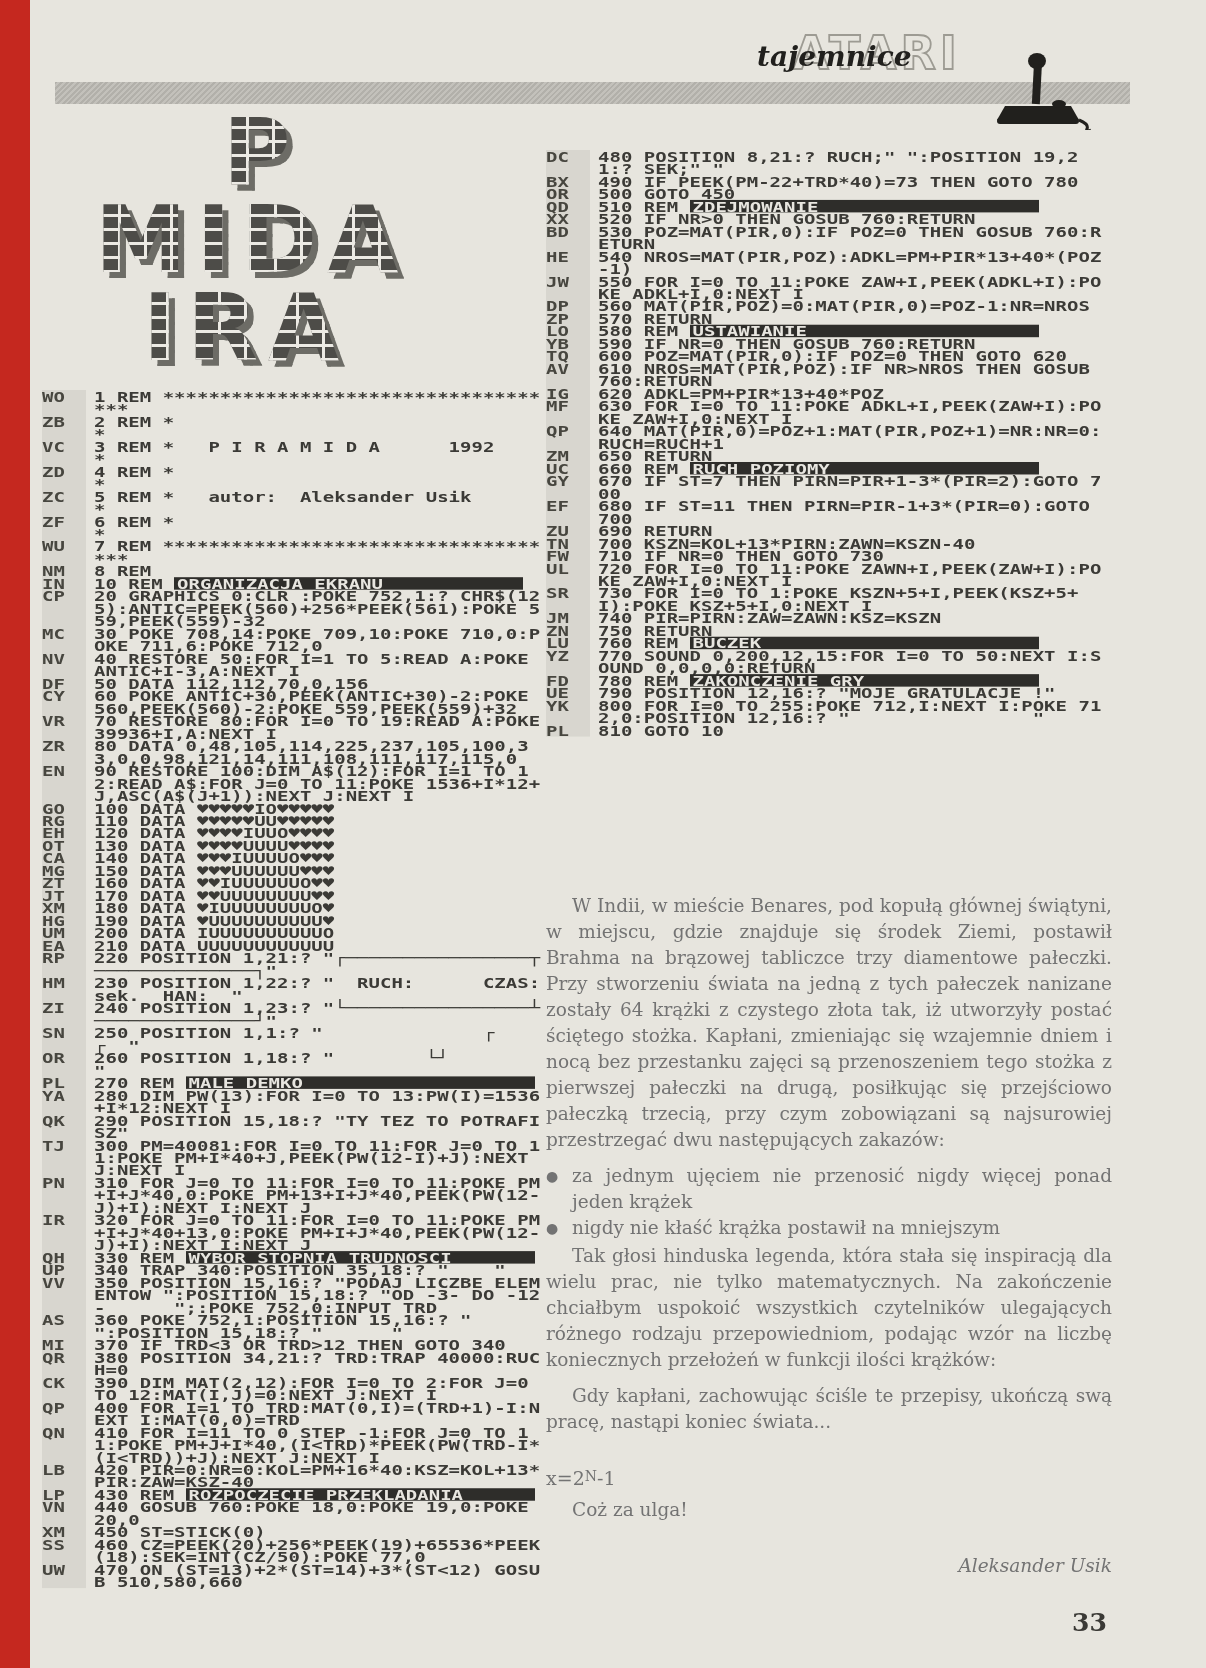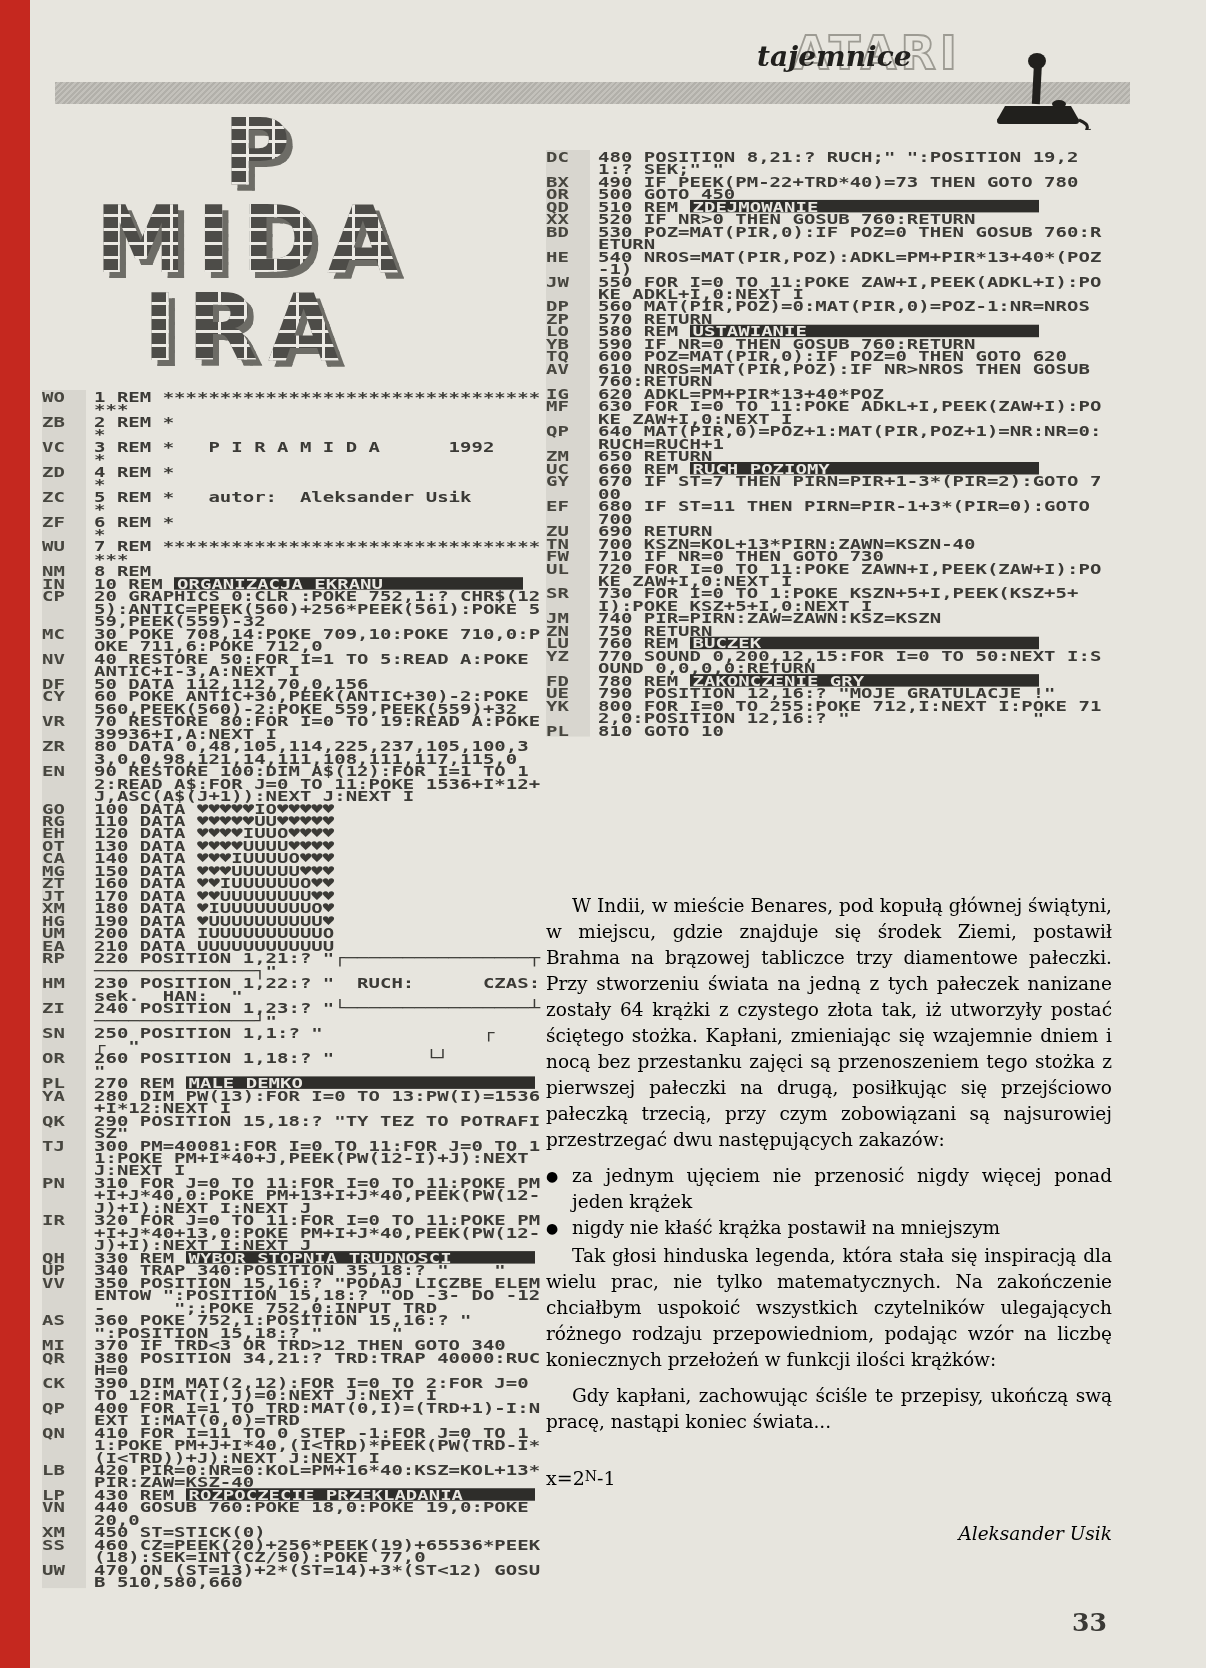--- a/index.html
+++ b/index.html
@@ -41,21 +41,21 @@
   .listing.left{left:42px;top:390px;width:500px;}
   .listing.right{left:546px;top:150px;width:566px;}
   .ln{display:flex;}
   .chk{flex:0 0 52px;color:#47463f;}
   .code{flex:1;white-space:pre-wrap;word-break:break-all;}
   .inv{background:#2e2d2a;color:#e8e6e0;display:inline-block;min-width:30ch;padding:0 3px;}
 
   
   .article{position:absolute;left:546px;top:893px;width:566px;
       font-family:"DejaVu Serif","Liberation Serif",serif;font-size:18.5px;line-height:26px;
-      color:#000000;text-align:justify;}
+      color:#737373;text-align:justify;}
   .article .p{text-indent:26px;margin:0;}
   .article .p + .p{margin-top:10px;}
   .article .bullets{margin:10px 0 2px 0;}
   .article .bullet{display:flex;margin:0;}
   .article .bullet .dot{flex:0 0 26px;text-align:left;font-size:14px;line-height:26px;}
   .article .bullet .btxt{flex:1;}
   .article .formula{margin:28px 0 6px 0;text-align:left;text-indent:0;font-size:19px;}
   .article .formula sup{font-size:14px;vertical-align:4px;}
   .article .signature{margin-top:30px;text-align:right;font-style:italic;}
 
@@ -458,17 +458,18 @@
           <span class="btxt">za jednym ujęciem nie przenosić nigdy więcej ponad jeden krążek</span>
         </div>
         <div class="bullet">
           <span class="dot">●</span>
           <span class="btxt">nigdy nie kłaść krążka postawił na mniejszym</span>
         </div>
       </div>
       <div class="p">Tak głosi hinduska legenda, która stała się inspiracją dla wielu prac, nie tylko matematycznych. Na zakończenie chciałbym uspokoić wszystkich czytelników ulegających różnego rodzaju przepowiedniom, podając wzór na liczbę koniecznych przełożeń w funkcji ilości krążków:</div>
       <div class="p">Gdy kapłani, zachowując ściśle te przepisy, ukończą swą pracę, nastąpi koniec świata...</div>
       <div class="formula">x=2<sup>N</sup>-1</div>
+      <div class="p">Coż za ulga!</div>
       <div class="signature">Aleksander Usik</div>
     </div>
 
   <div class="pageno">33</div>
 </div>
 
 </body></html>

